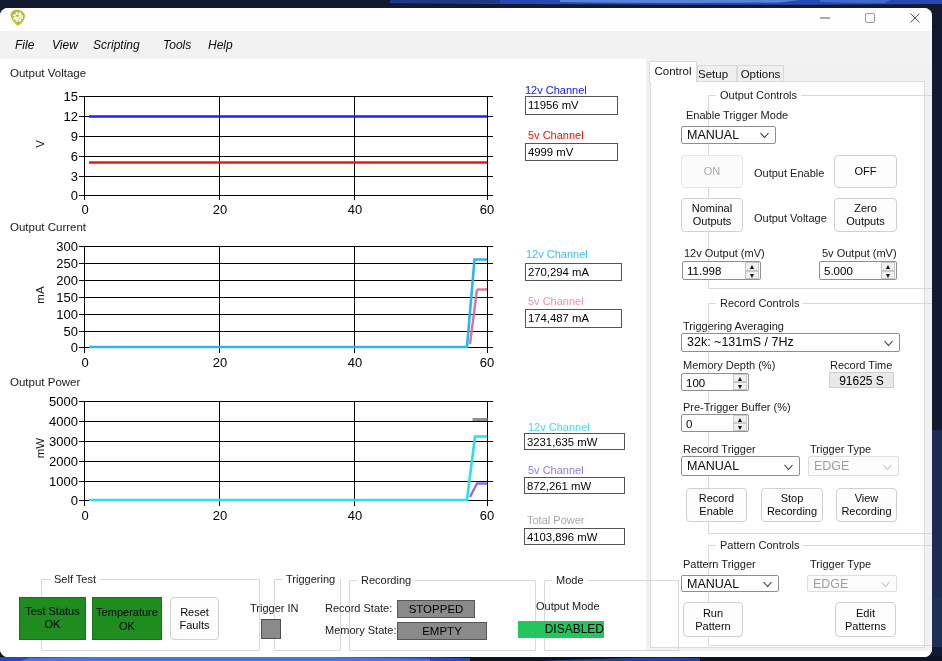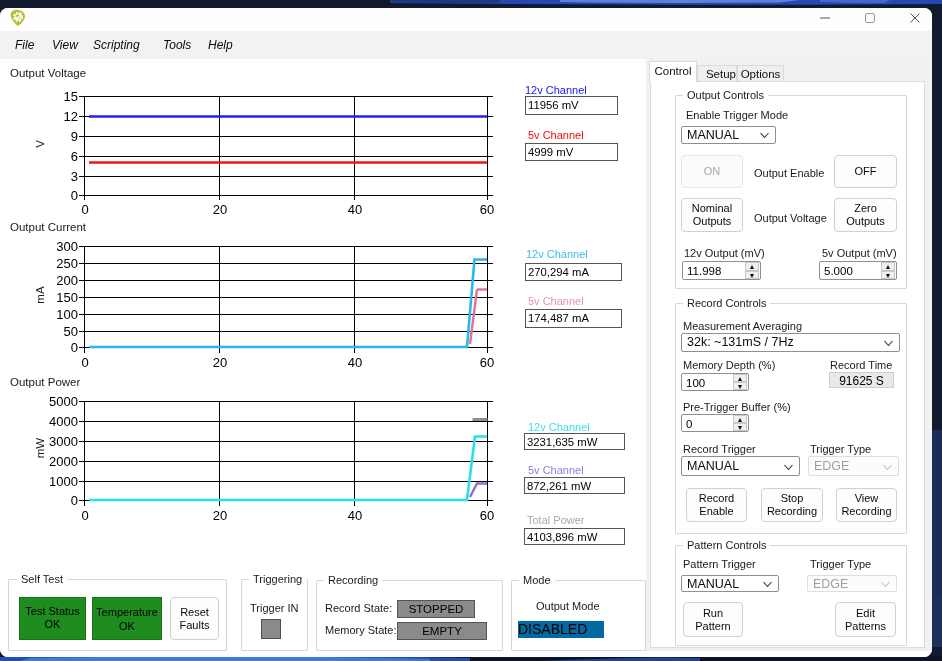--- a/index.html
+++ b/index.html
@@ -9,21 +9,21 @@
 #win { position:absolute; left:0; top:8px; width:932px; height:649px; background:#fff; border-radius:8px; overflow:hidden; }
 #titlebar { position:absolute; left:0; top:0; width:100%; height:23px; background:#fefefe; }
 #title-ico { position:absolute; left:9px; top:1px; }
 #title-txt { position:absolute; left:32px; top:5px; font-size:11.5px; color:#606060; white-space:nowrap; }
 .wbtn { position:absolute; top:0; width:14px; height:20px; color:#404040; }
 #menubar { position:absolute; left:0; top:23px; width:100%; height:28px; background:#f2f2f2; }
 .mitem { position:absolute; top:7px; font-size:12px; color:#0a0a0a;font-style:italic; }
 #client { position:absolute; left:0; top:51px; width:932px; height:598px; background:#fff; }
 .lbl { position:absolute; font-size:11px; color:#1a1a1a; white-space:nowrap; }
 .rbox { position:absolute; border:1px solid #555; background:#fff; font-size:11.3px; color:#000; padding-left:2px; line-height:17px; white-space:nowrap; }
-.grp { position:absolute; border:1px solid #d8d8d8; border-radius:1px; }
+.grp { position:absolute; border:1px solid #d8d8d8; border-radius:1px;margin-left:33px; }
 .glab { position:absolute; top:-7px; left:7px; background:#fff; padding:0 4px; font-size:11px; color:#1a1a1a; white-space:nowrap; }
 .btn { position:absolute; background:#fdfdfd; border:1px solid #d0d0d0; border-radius:4px; color:#0a0a0a; font-size:11px; text-align:center; display:flex; align-items:center; justify-content:center; line-height:13px; }
 .btn.dis { background:#fbfbfb; border-color:#e6e6e6; color:#a6a6a6; }
 .combo { position:absolute; background:#fff; border:1px solid #8f8f8f; border-radius:2px; font-size:12.5px; color:#0a0a0a; line-height:17px; padding-left:5px; white-space:nowrap; }
 .combo .chev { position:absolute; right:6px; top:0; color:#333; }
 .combo.dis { background:#fcfcfc; border-color:#dedede; color:#9f9f9f; }
 .combo.dis .chev { color:#c0c0c0; }
 .spin { position:absolute; background:#fff; border:1px solid #8f8f8f; border-radius:2px; font-size:11.5px; color:#000; }
 .spin .val { position:absolute; left:4px; top:0; line-height:18px; }
 .spin .sb { position:absolute; right:1px; width:14px; height:50%; background:#f0f0f0; border:1px solid #c9c9c9; font-size:7px; color:#111; text-align:center; }
@@ -238,21 +238,21 @@
 <div class="rbox" style="left:525px;top:250px;width:97px;height:19px">174,487 mA</div>
 
 <div class="lbl" style="left:528px;top:362px;color:#3ddcee">12v Channel</div>
 <div class="rbox" style="left:524px;top:374px;width:101px;height:17px">3231,635 mW</div>
 <div class="lbl" style="left:528px;top:405px;color:#9678e8">5v Channel</div>
 <div class="rbox" style="left:524px;top:418px;width:101px;height:17px">872,261 mW</div>
 <div class="lbl" style="left:527px;top:455px;color:#a8a8a8">Total Power</div>
 <div class="rbox" style="left:524px;top:469px;width:101px;height:17px">4103,896 mW</div>
 <div style="position:absolute;left:646px;top:0;width:287px;height:592px;background:#f1f1f1"></div>
 <div style="position:absolute;left:650px;top:22px;width:275px;height:567px;background:#fff;border:1px solid #dcdcdc"></div>
-<div style="position:absolute;left:697px;top:6px;width:40px;height:17px;background:#efefef;border:1px solid #dadada;font-size:11.5px;color:#111;text-align:right;line-height:16px">Setup</div>
+<div style="position:absolute;left:697px;top:6px;width:40px;height:17px;background:#efefef;border:1px solid #dadada;font-size:11.5px;color:#111;text-align:left;line-height:16px">Setup</div>
 <div style="position:absolute;left:737px;top:6px;width:47px;height:17px;background:#efefef;border:1px solid #dadada;font-size:11.5px;color:#111;text-align:center;line-height:16px">Options</div>
 <div style="position:absolute;left:649px;top:2px;width:48px;height:21px;background:#fff;border:1px solid #d9d9d9;border-bottom:none;border-radius:2px 2px 0 0;font-size:11.5px;color:#111;text-align:center;line-height:19px">Control</div>
 
 <div class="grp" style="left:675px;top:36px;width:232px;height:194px">
         <div class="glab">Output Controls</div>
       </div>
 <div class="lbl" style="left:686px;top:50px">Enable Trigger Mode</div>
 <div class="combo" style="left:681px;top:67px;width:95px;height:18px">MANUAL<svg class="chev" style="top:5px" width="9" height="7" viewBox="0 0 9 7">
           <path d="M 0.5 1 L 4.5 5.5 L 8.5 1" fill="none" stroke="#333" stroke-width="1.1"></path>
         </svg></div>
@@ -271,21 +271,21 @@
 <div class="lbl" style="left:822px;top:188px">5v Output (mV)</div>
 <div class="spin" style="left:819px;top:202px;width:78px;height:19px">
         <span class="val">5.000</span>
         <span class="sb" style="top:0">▲</span>
         <span class="sb" style="bottom:0">▼</span>
       </div>
 
 <div class="grp" style="left:675px;top:244px;width:232px;height:231px">
         <div class="glab">Record Controls</div>
       </div>
-<div class="lbl" style="left:683px;top:261px">Measurement Averaging</div>
+<div class="lbl" style="left:683px;top:261px">Triggering Averaging</div>
 <div class="combo" style="left:681px;top:274px;width:219px;height:19px">32k: ~131mS / 7Hz<svg class="chev" style="top:6px" width="9" height="7" viewBox="0 0 9 7">
           <path d="M 0.5 1 L 4.5 5.5 L 8.5 1" fill="none" stroke="#333" stroke-width="1.1"></path>
         </svg></div>
 <div class="lbl" style="left:683px;top:300px">Memory Depth (%)</div>
 <div class="lbl" style="left:830px;top:300px">Record Time</div>
 <div class="spin" style="left:681px;top:314px;width:68px;height:18px">
         <span class="val">100</span>
         <span class="sb" style="top:0">▲</span>
         <span class="sb" style="bottom:0">▼</span>
       </div>
@@ -340,16 +340,16 @@
       </div>
 <div class="lbl" style="left:325px;top:543px">Record State:</div>
 <div class="statebox" style="left:397px;top:541px;width:78px;height:18px;line-height:17px">STOPPED</div>
 <div class="lbl" style="left:325px;top:565px">Memory State:</div>
 <div class="statebox" style="left:397px;top:563px;width:90px;height:18px;line-height:17px">EMPTY</div>
 
 <div class="grp" style="left:511px;top:521px;width:135px;height:71px">
         <div class="glab">Mode</div>
       </div>
 <div class="lbl" style="left:536px;top:541px">Output Mode</div>
-<div style="position:absolute;left:518px;top:562px;width:86px;height:17px;background:#0369a1;color:#000;font-size:14px;text-align:left;line-height:17px">DISABLED</div>
+<div style="position:absolute;left:518px;top:562px;width:86px;height:17px;background:#22c55e;color:#000;font-size:12px;text-align:right;line-height:17px">DISABLED</div>
 
 </div>
 </div>
 
 </body></html>

